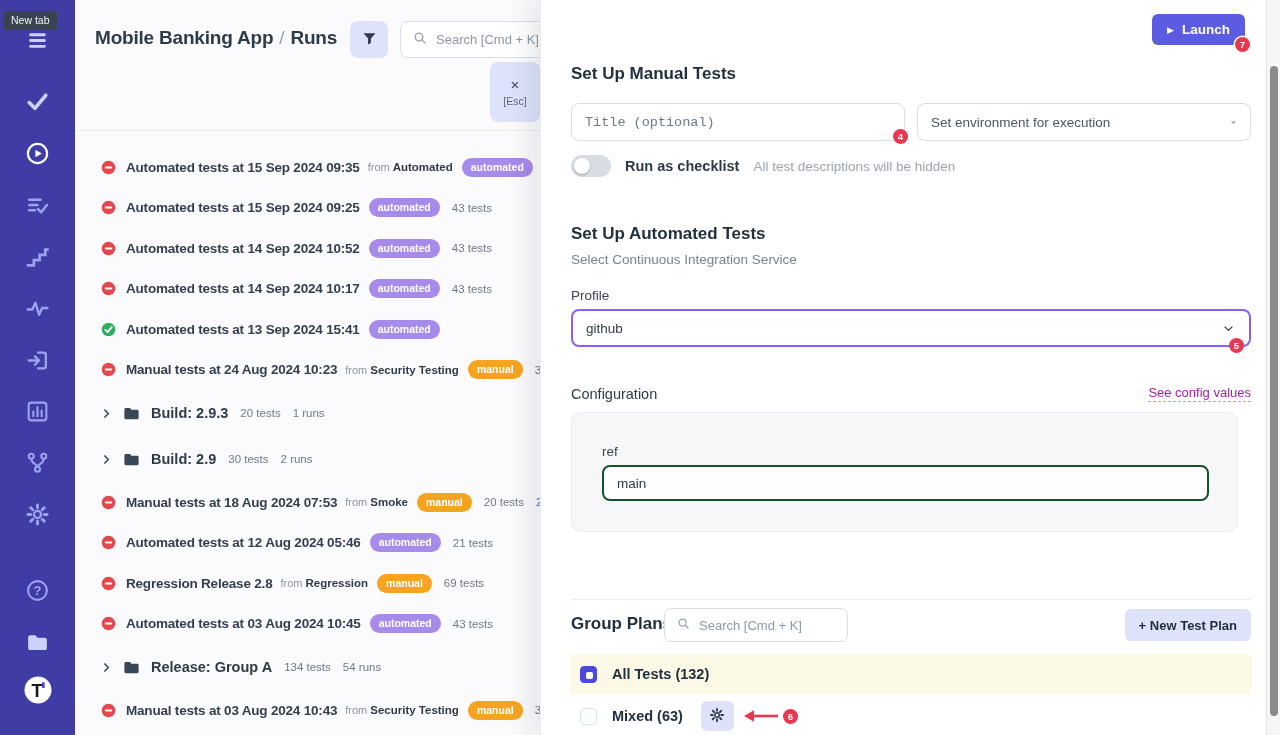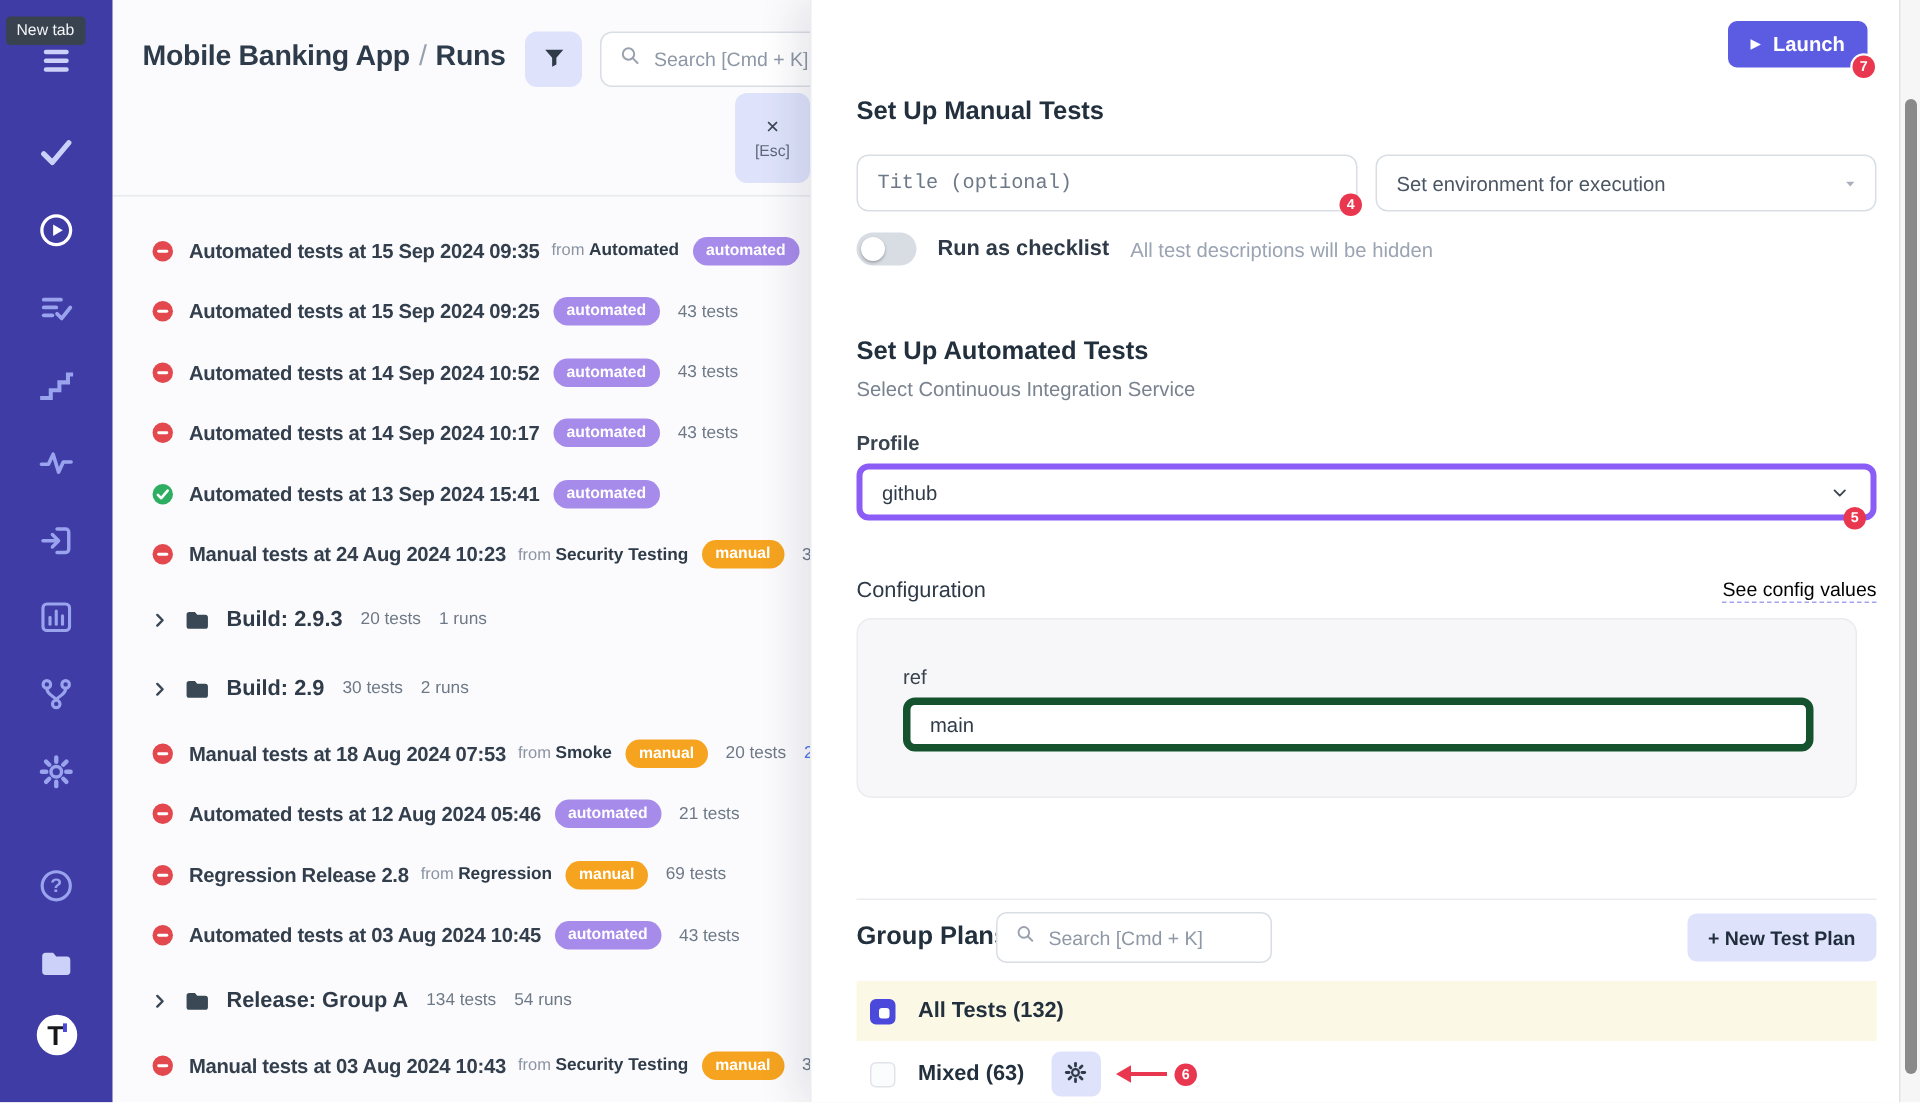--- a/index.html
+++ b/index.html
@@ -71,30 +71,30 @@
   .select-box { flex:1; height:38px; border:1px solid #D9DEE5; border-radius:8px; padding:0 13px; display:flex; align-items:center; position:relative; font-size:13.5px; color:#4A5564; background:#fff; cursor:pointer;text-align:right; }
   .caret-ic { position:absolute; right:11px; width:11px; height:11px; color:#A9B1BD; display:flex; }
   .caret-ic svg { width:100%; height:100%; }
   .toggle-row { position:absolute; left:30px; top:155px; display:flex; align-items:center; gap:14px; }
   .toggle { width:40px; height:22px; border-radius:11px; background:#D8DDE3; position:relative; cursor:pointer; flex:none; }
   .toggle-knob { position:absolute; left:3px; top:3px; width:16px; height:16px; border-radius:50%; background:#fff; box-shadow:0 1px 2px rgba(0,0,0,.3); }
   .toggle-label { font-size:14.5px; font-weight:700; color:#2E3A47; }
   .toggle-hint { font-size:13.5px; color:#9AA4B2; }
   .subtitle { position:absolute; left:30px; top:252px; font-size:13.5px; color:#79838F; }
   .field-label { position:absolute; left:30px; font-size:13.5px; color:#3A4450; }
-  #profile-label { top:288px;font-weight:bold; }
-  .profile-select { position:absolute; left:30px; top:309px; width:680px; height:38px; border:4px solid #8b5cf6; border-radius:8px; padding:0 13px; display:flex; align-items:center; font-size:13.5px; color:#2F3B49; background:#fff; cursor:pointer; }
+  #profile-label { top:288px; }
+  .profile-select { position:absolute; left:30px; top:309px; width:680px; height:38px; border:2px solid #8b5cf6; border-radius:8px; padding:0 13px; display:flex; align-items:center; font-size:13.5px; color:#2F3B49; background:#fff; cursor:pointer; }
   .profile-chev { position:absolute; right:13px; width:15px; height:15px; color:#3A4450; display:flex; }
   .profile-chev svg { width:100%; height:100%; }
   .config-row { position:absolute; left:30px; top:385px; width:680px; display:flex; justify-content:space-between; align-items:flex-end; }
   .config-label { font-size:14.5px; color:#2E3A47; }
-  .config-link { font-size:13px; color:#000000; border-bottom:1px dashed #A3A5F0; padding-bottom:1px; cursor:pointer; }
+  .config-link { font-size:13px; color:#a21caf; border-bottom:1px dashed #A3A5F0; padding-bottom:1px; cursor:pointer; }
   .config-box { position:absolute; left:30px; top:412px; width:667px; height:120px; background:#F7F7F9; border:1px solid #EBEBEF; border-radius:10px; }
   .ref-label { position:absolute; left:30px; top:31px; font-size:13.5px; color:#3A4450; }
-  .ref-input { position:absolute; left:30px; top:52px; width:607px; height:36px; border:5px solid #14532d; border-radius:8px; padding:0 13px; font-size:13.5px; color:#2F3B49; background:#fff; font-family:inherit; outline:none; }
+  .ref-input { position:absolute; left:30px; top:52px; width:607px; height:36px; border:2px solid #14532d; border-radius:8px; padding:0 13px; font-size:13.5px; color:#2F3B49; background:#fff; font-family:inherit; outline:none; }
   .plans-divider { position:absolute; left:30px; top:599px; width:680px; height:1px; background:#EAECEF; }
   .plans-header { position:absolute; left:30px; top:607px; width:680px; height:36px; }
   .plans-title { position:absolute; left:0; top:7px; font-size:17px; font-weight:700; color:#22303E; }
   .plans-search { position:absolute; left:93px; top:1px; width:184px; height:34px; display:flex; align-items:center; gap:8px; border:1px solid #D9DEE5; border-radius:7px; padding:0 11px; background:#fff; color:#98A1AD; }
   .plans-search svg { width:15px; height:15px; flex:none; }
   .plans-search input { border:none; outline:none; font-size:13px; color:#44505E; width:100%; background:transparent; font-family:inherit; }
   .new-plan-btn { position:absolute; right:0; top:2px; height:32px; background:#DEE3FB; color:#1F2D3D; border:none; border-radius:6px; font-size:13px; font-weight:700; padding:0 14px; cursor:pointer; font-family:inherit; }
   #plan-rows { position:absolute; left:30px; top:654px; width:680px; }
   .plan-row { display:flex; align-items:center; height:40px; padding-left:9px; margin-bottom:2px; }
   .plan-row.hl { background:#FCF8E6; }

